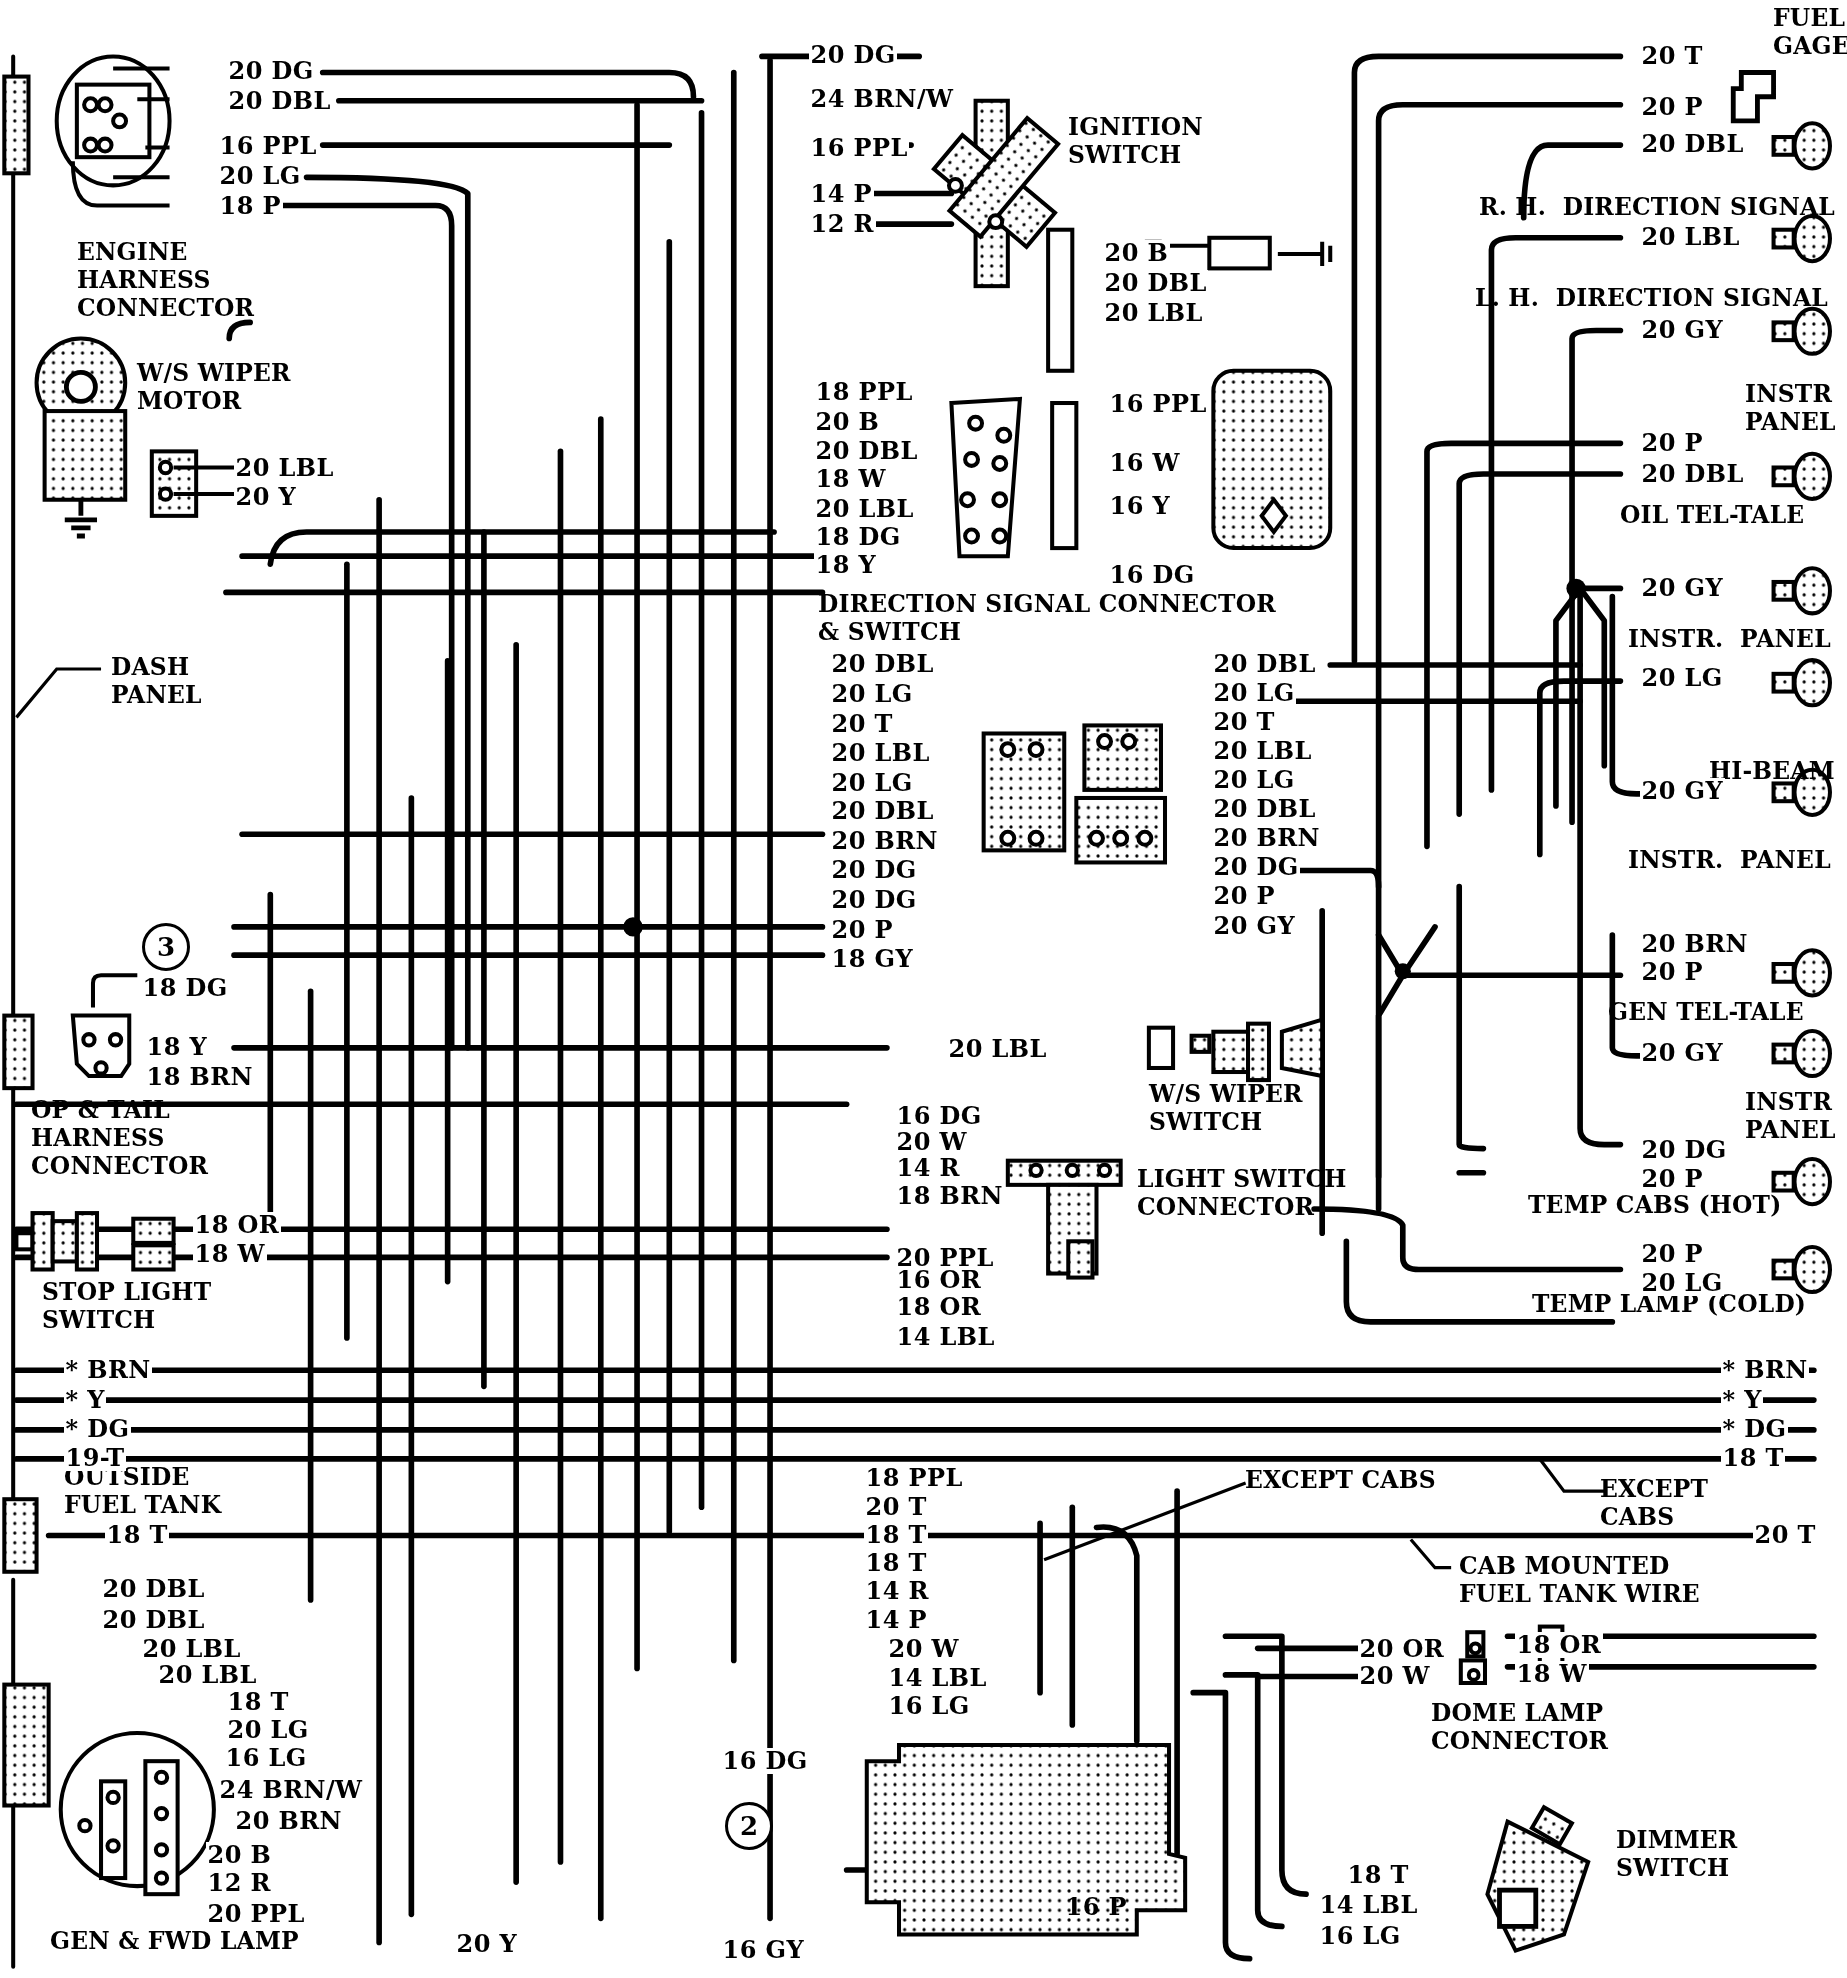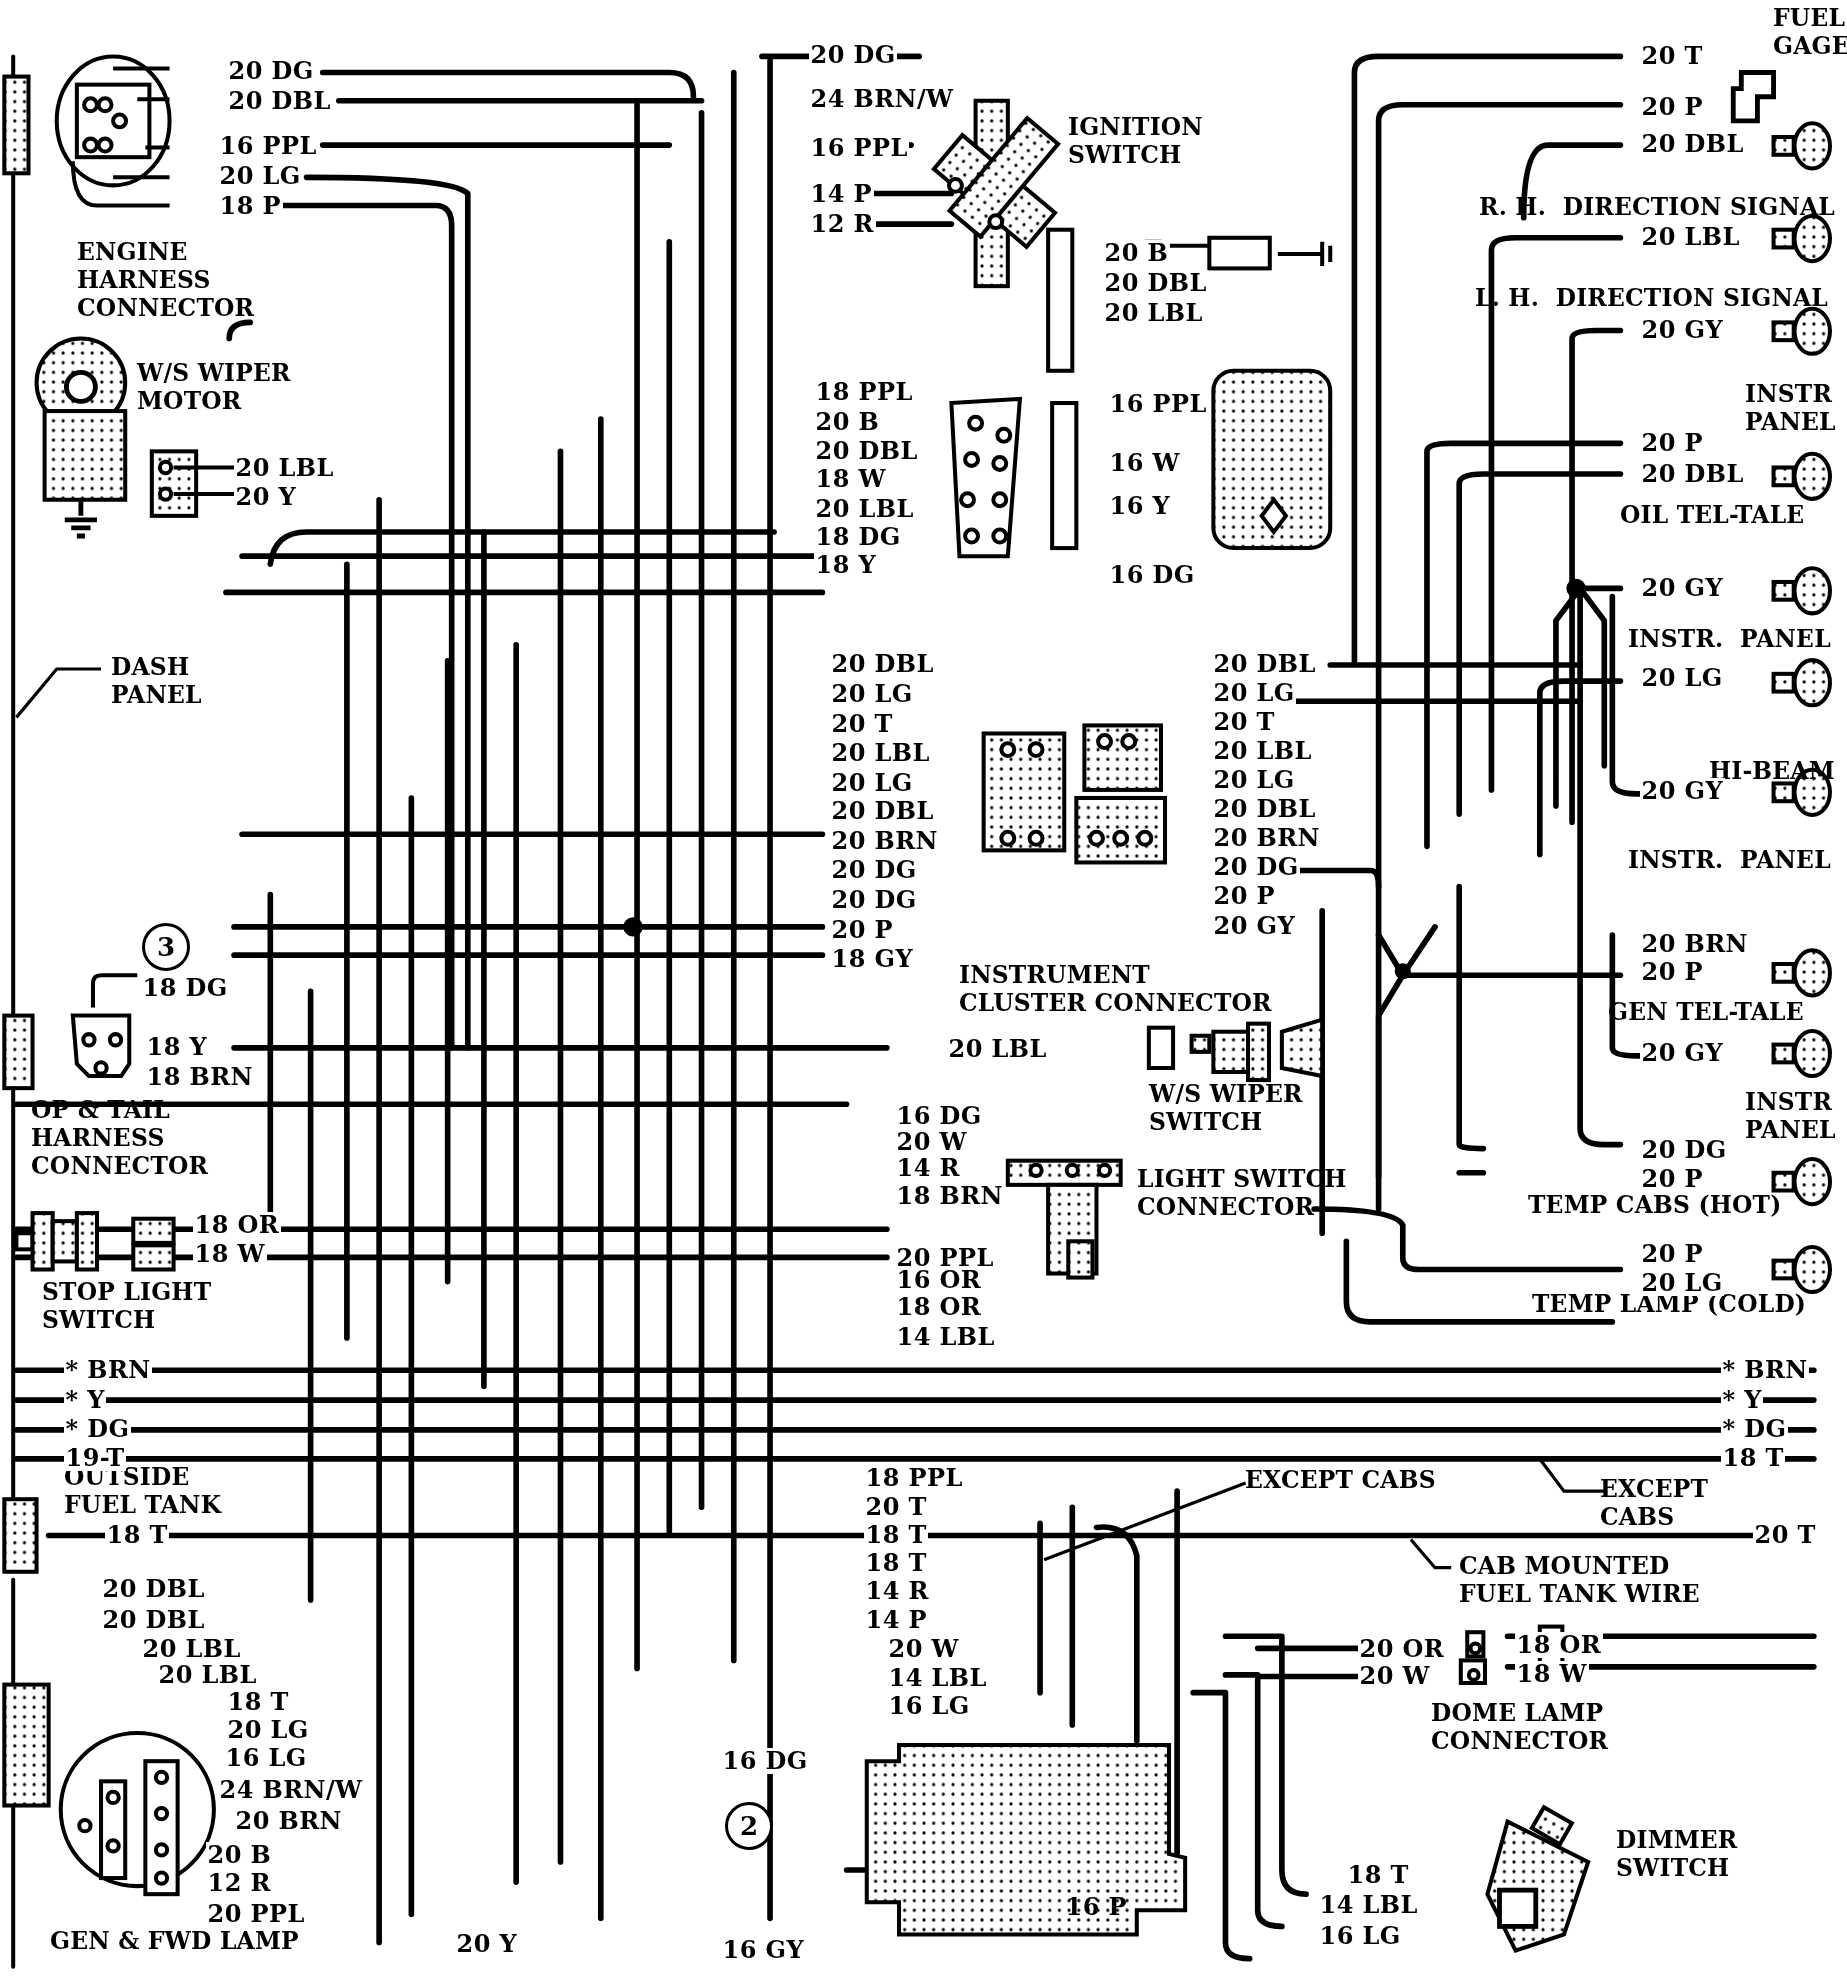--- a/index.html
+++ b/index.html
@@ -323,22 +323,22 @@
 <div class="cap" style="left:31px;top:1096px">OP &amp; TAIL
 HARNESS
 CONNECTOR</div>
 <div class="cap" style="left:42px;top:1278px">STOP LIGHT
 SWITCH</div>
 <div class="cap" style="left:64px;top:1463px">OUTSIDE
 FUEL TANK</div>
 <div class="cap" style="left:50px;top:1927px">GEN &amp; FWD LAMP</div>
 <div class="cap" style="left:1068px;top:113px">IGNITION
 SWITCH</div>
-<div class="cap" style="left:959px;top:961px">INSTRUMENT
-CLUSTER CONNECTOR</div>
+<div class="cap" style="left:818px;top:590px">DIRECTION SIGNAL CONNECTOR
+&amp; SWITCH</div>
 <div class="cap" style="left:1149px;top:1080px">W/S WIPER
 SWITCH</div>
 <div class="cap" style="left:1137px;top:1165px">LIGHT SWITCH
 CONNECTOR</div>
 <div class="num" style="left:725px;top:1802px">2</div>
 <div class="cap" style="left:1773px;top:4px">FUEL
 GAGE</div>
 <div class="cap" style="left:1479px;top:193px">R. H.  DIRECTION SIGNAL</div>
 <div class="cap" style="left:1475px;top:284px">L. H.  DIRECTION SIGNAL</div>
 <div class="cap" style="left:1745px;top:380px">INSTR

